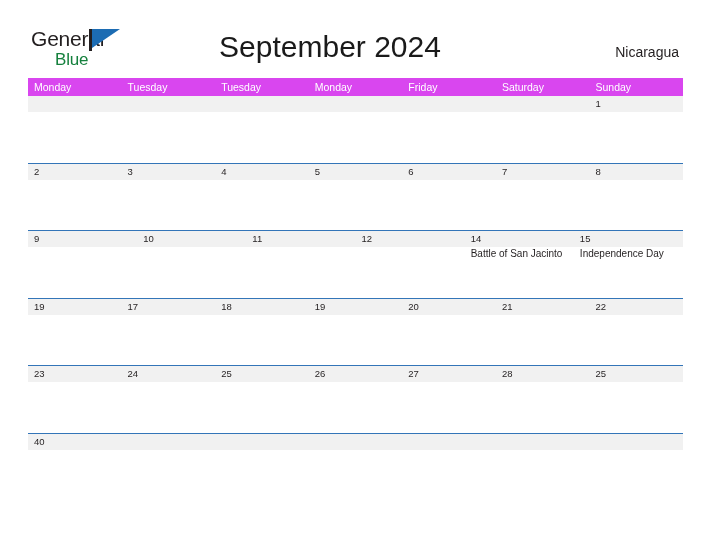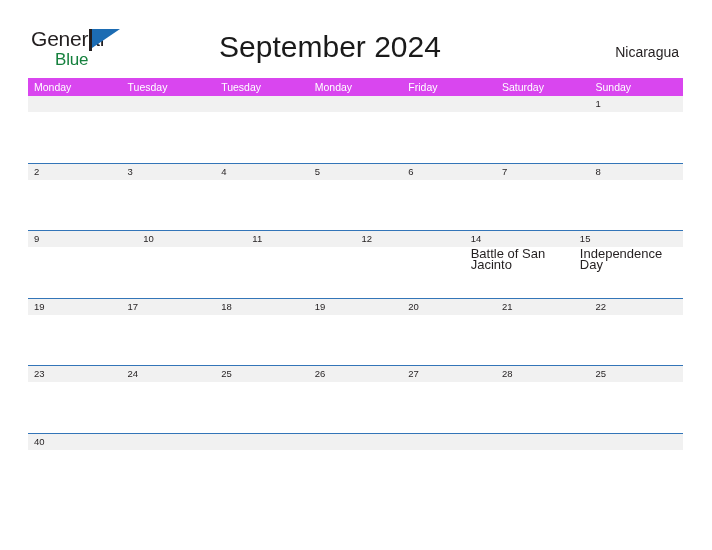--- a/index.html
+++ b/index.html
@@ -149,21 +149,21 @@
     line-height: 16px;
     color: #231f20;
     height: 16px;
   }
   .day-events {
     position: relative;
     padding-top: 2px;
     padding-right: 5px;
   }
   .event {
-    font-size: 13px;
+    font-size: 10px;
     line-height: 10.5px;
     color: #231f20;
   }
 </style>
 </head>
 <body>
 
 <div class="page">
 
   <div class="header">

